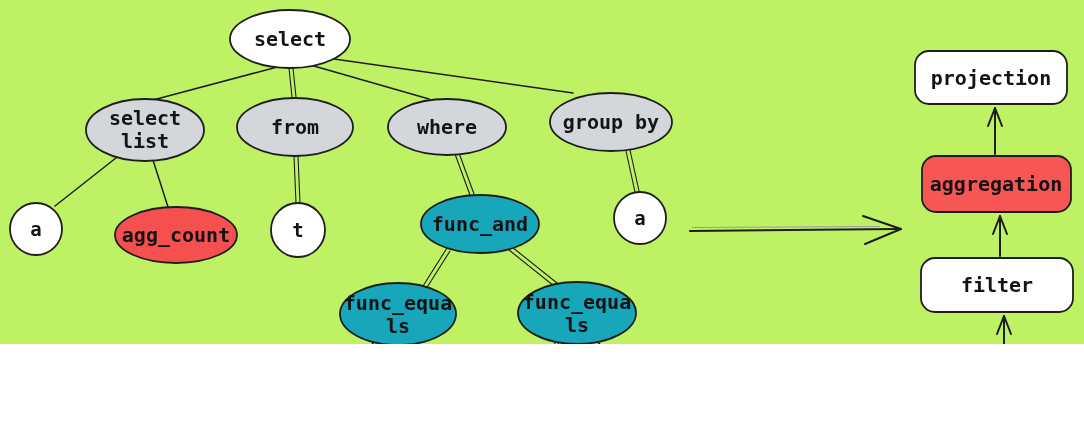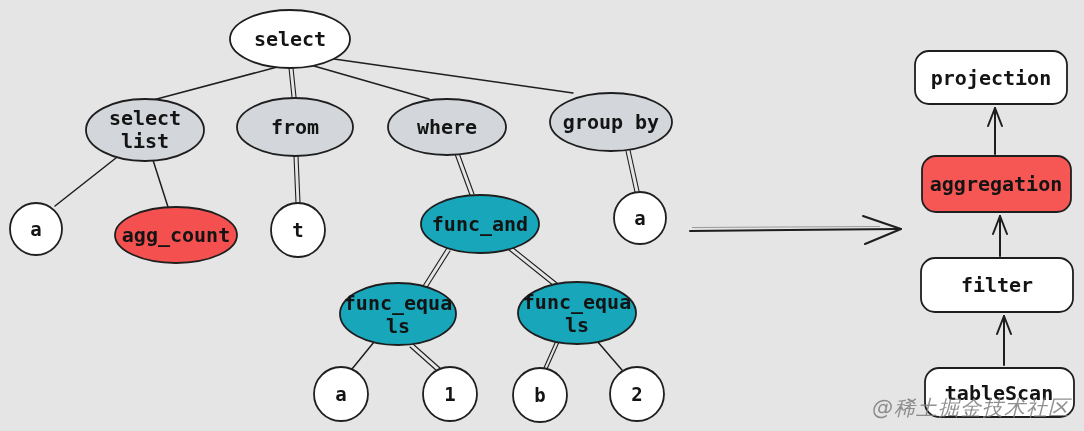--- a/index.html
+++ b/index.html
@@ -1,19 +1,19 @@
 <!DOCTYPE html>
 <html><head>
 <meta charset="utf-8">
 <style>
   html,body{margin:0;padding:0;background:#ffffff;}
   #stage{
     position:relative;
-    width:1084px;height:431px;
-    background:#e5e5e5;
+    width:1084px;height:344px;
+    background:#bef264;
     overflow:hidden;
     font-family:"DejaVu Sans Mono","Liberation Mono",monospace;
   }
   #diagram{position:absolute;left:0;top:0;}
   .shape{stroke:#1e1e1e;stroke-width:1.8;}
   .white{fill:#ffffff;}
   .gray{fill:#d3d7db;}
   .teal{fill:#18a6ba;}
   .red-ellipse{fill:#f4504f;}
   .red-box{fill:#f75754;}

